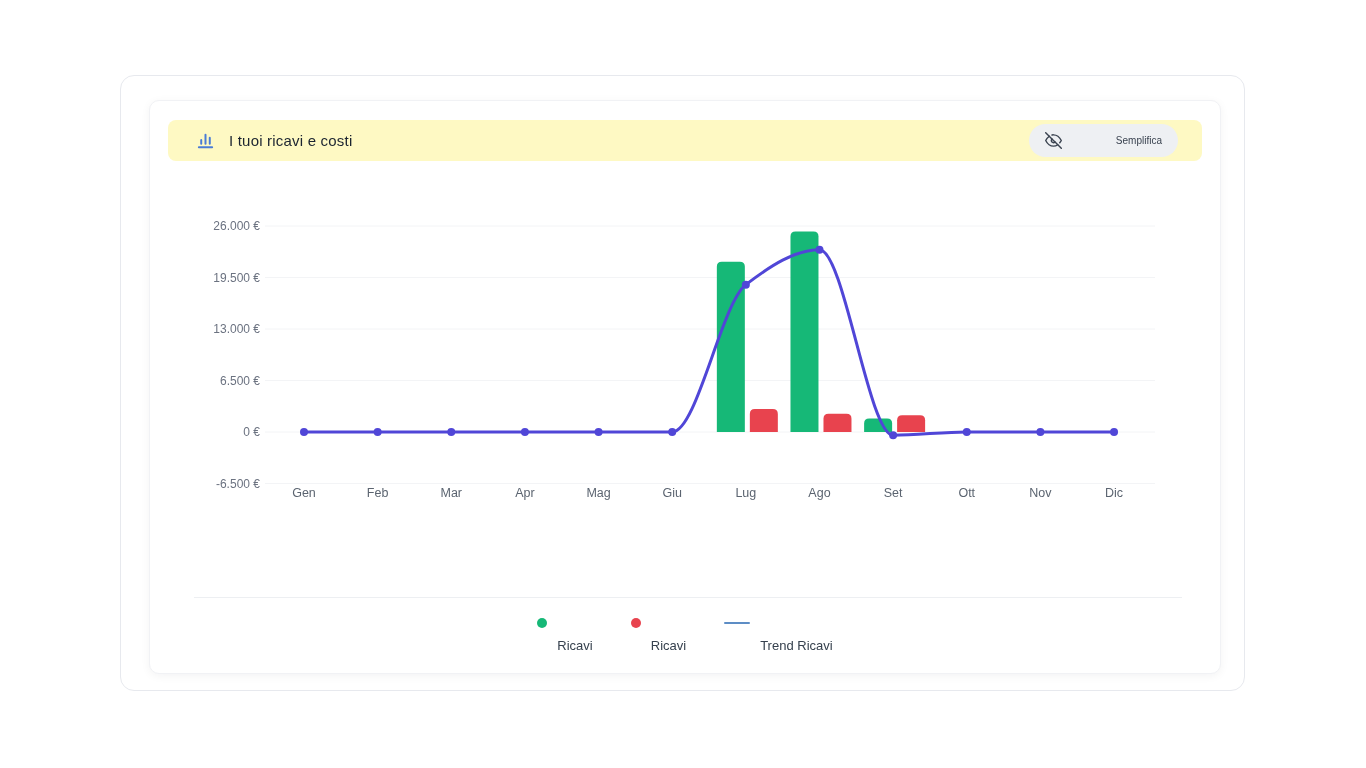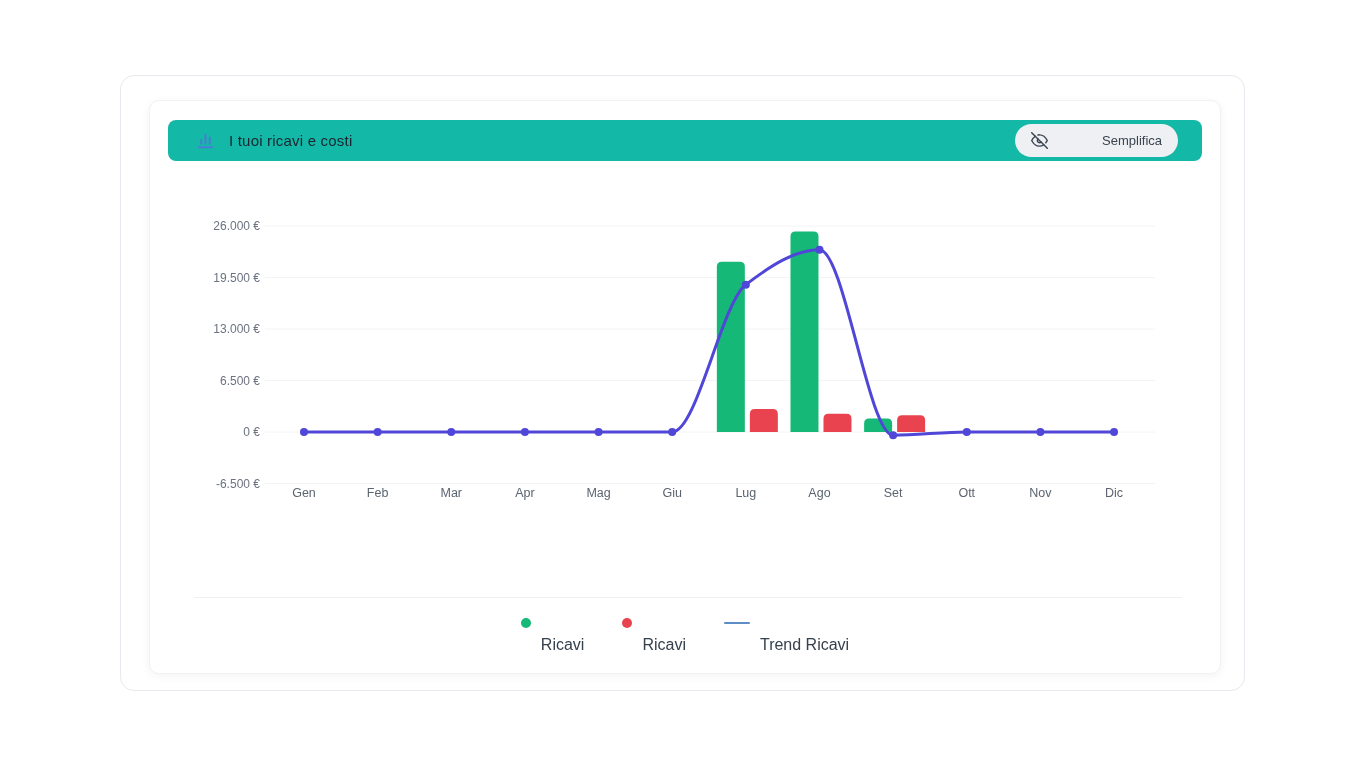--- a/index.html
+++ b/index.html
@@ -8,46 +8,46 @@
   .page { position:relative; width:1366px; height:768px; background:#ffffff; }
 
   .outer-panel { position:absolute; left:120px; top:75px; width:1125px; height:616px;
                  border:1px solid #e7e9ee; border-radius:14px; background:#ffffff; }
 
   .card { position:absolute; left:28px; top:24px; width:1072px; height:574px;
           background:#ffffff; border:1px solid #f1f2f5; border-radius:10px;
           box-shadow:0 2px 10px rgba(16,24,40,.05); }
 
   .card-header { position:absolute; left:18px; right:18px; top:19px; height:41px;
-                 background:#14b8a6; border-radius:8px; display:flex;
+                 background:#fef9c3; border-radius:8px; display:flex;
                  align-items:center; justify-content:space-between;
                  padding:0 24px 0 28px; }
   .title-wrap { display:flex; align-items:center; gap:14px; }
   .title-icon { display:flex; align-items:center; }
   .card-title { font-size:15px; font-weight:500; color:#1b2430; letter-spacing:.2px; }
 
   .simplify-btn { display:flex; align-items:center; gap:9px; background:#eef0f3;
                   border:none; border-radius:18px; padding:8px 16px; cursor:pointer;
                   font-family:"Liberation Sans", sans-serif; }
-  .simplify-btn .lbl { font-size:13px; color:#3a4350;margin-left:45px; }
+  .simplify-btn .lbl { font-size:10px; color:#3a4350;margin-left:45px; }
   .eye-off { display:flex; align-items:center; color:#3a4350; }
 
   .chart-svg { position:absolute; left:40px; top:100px; }
   .ylab { font-size:12px; fill:#6b7280; }
   .xlab { font-size:12.5px; fill:#5b6470; }
 
   .legend-divider { position:absolute; left:44px; top:496px; width:988px; height:1px;
                     background:#edeff2; }
 
   .legend { position:absolute; left:0; right:0; top:506px; height:32px;
             display:flex; align-items:center; justify-content:center; gap:38px; }
   .legend-item { display:flex; align-items:center; gap:10px; cursor:pointer; }
   .legend-dot { width:10px; height:10px; border-radius:50%; }
   .legend-line { width:26px; height:2.5px; border-radius:2px; }
-  .legend-label { font-size:16px; color:#36414e;margin-top:44px; }
+  .legend-label { font-size:13px; color:#36414e;margin-top:44px; }
 </style>
 </head>
 <body>
 
 <div class="page">
   <div class="outer-panel">
     <div class="card">
 
       <div class="card-header">
         <div class="title-wrap">

